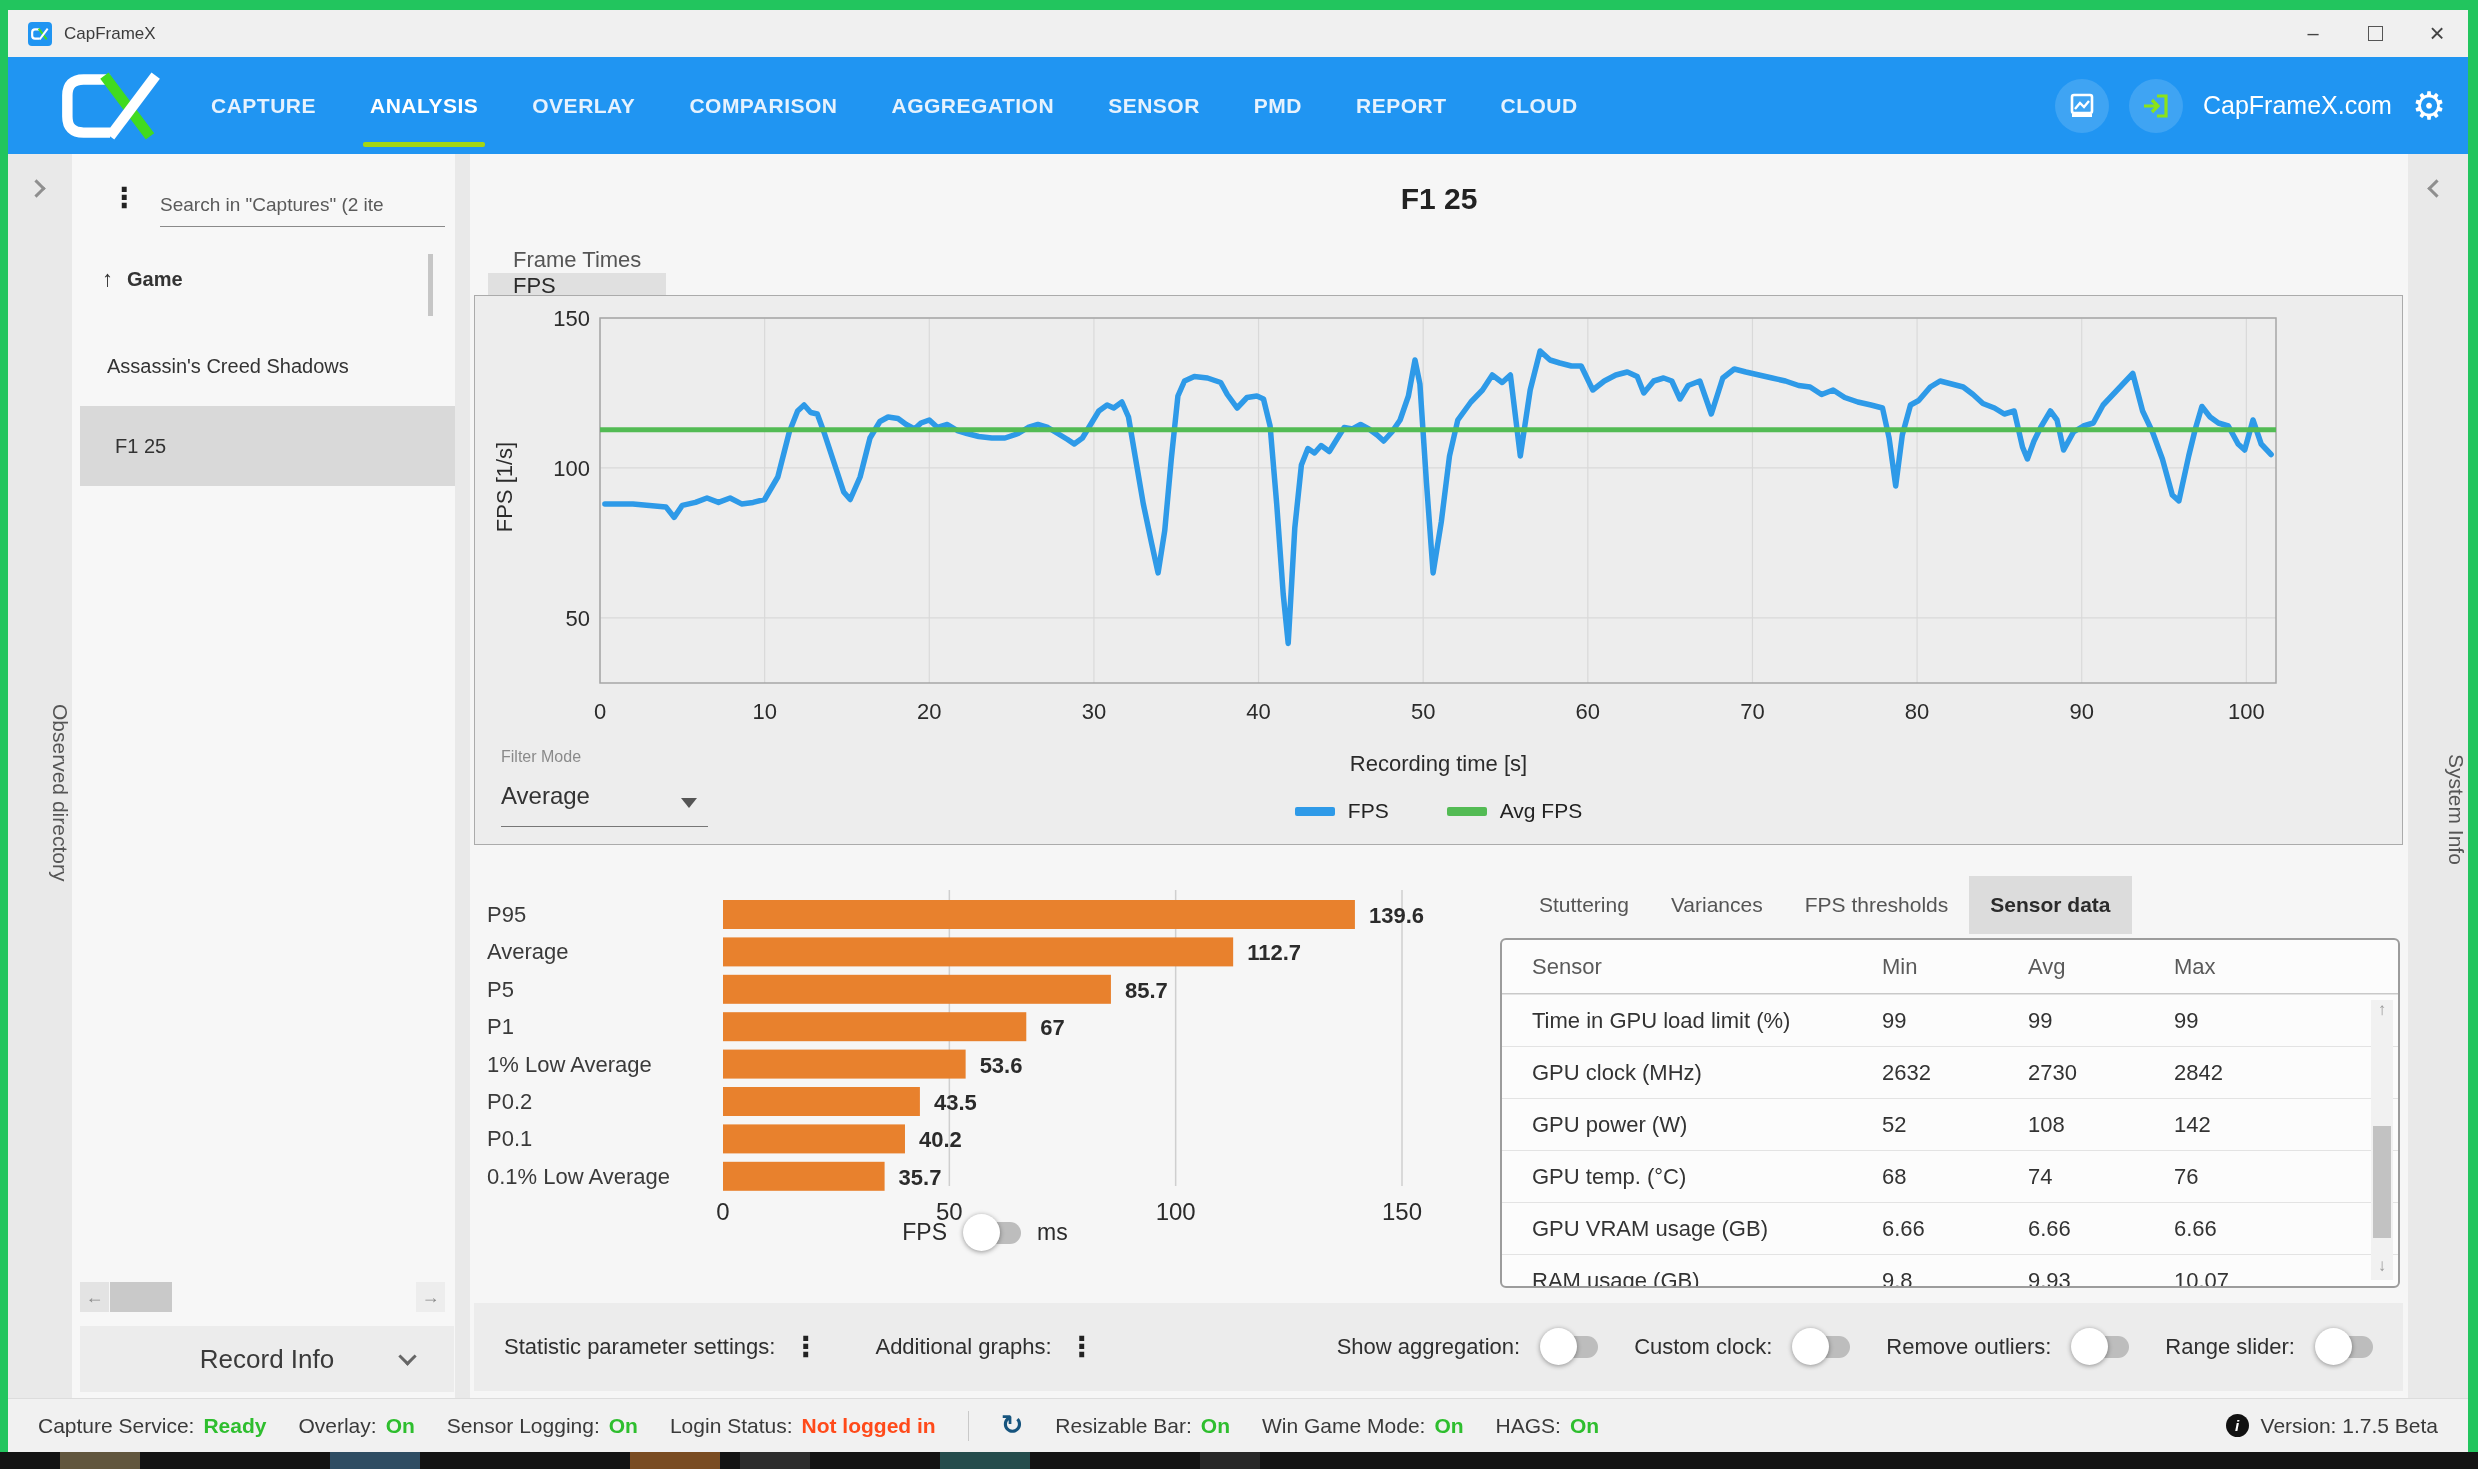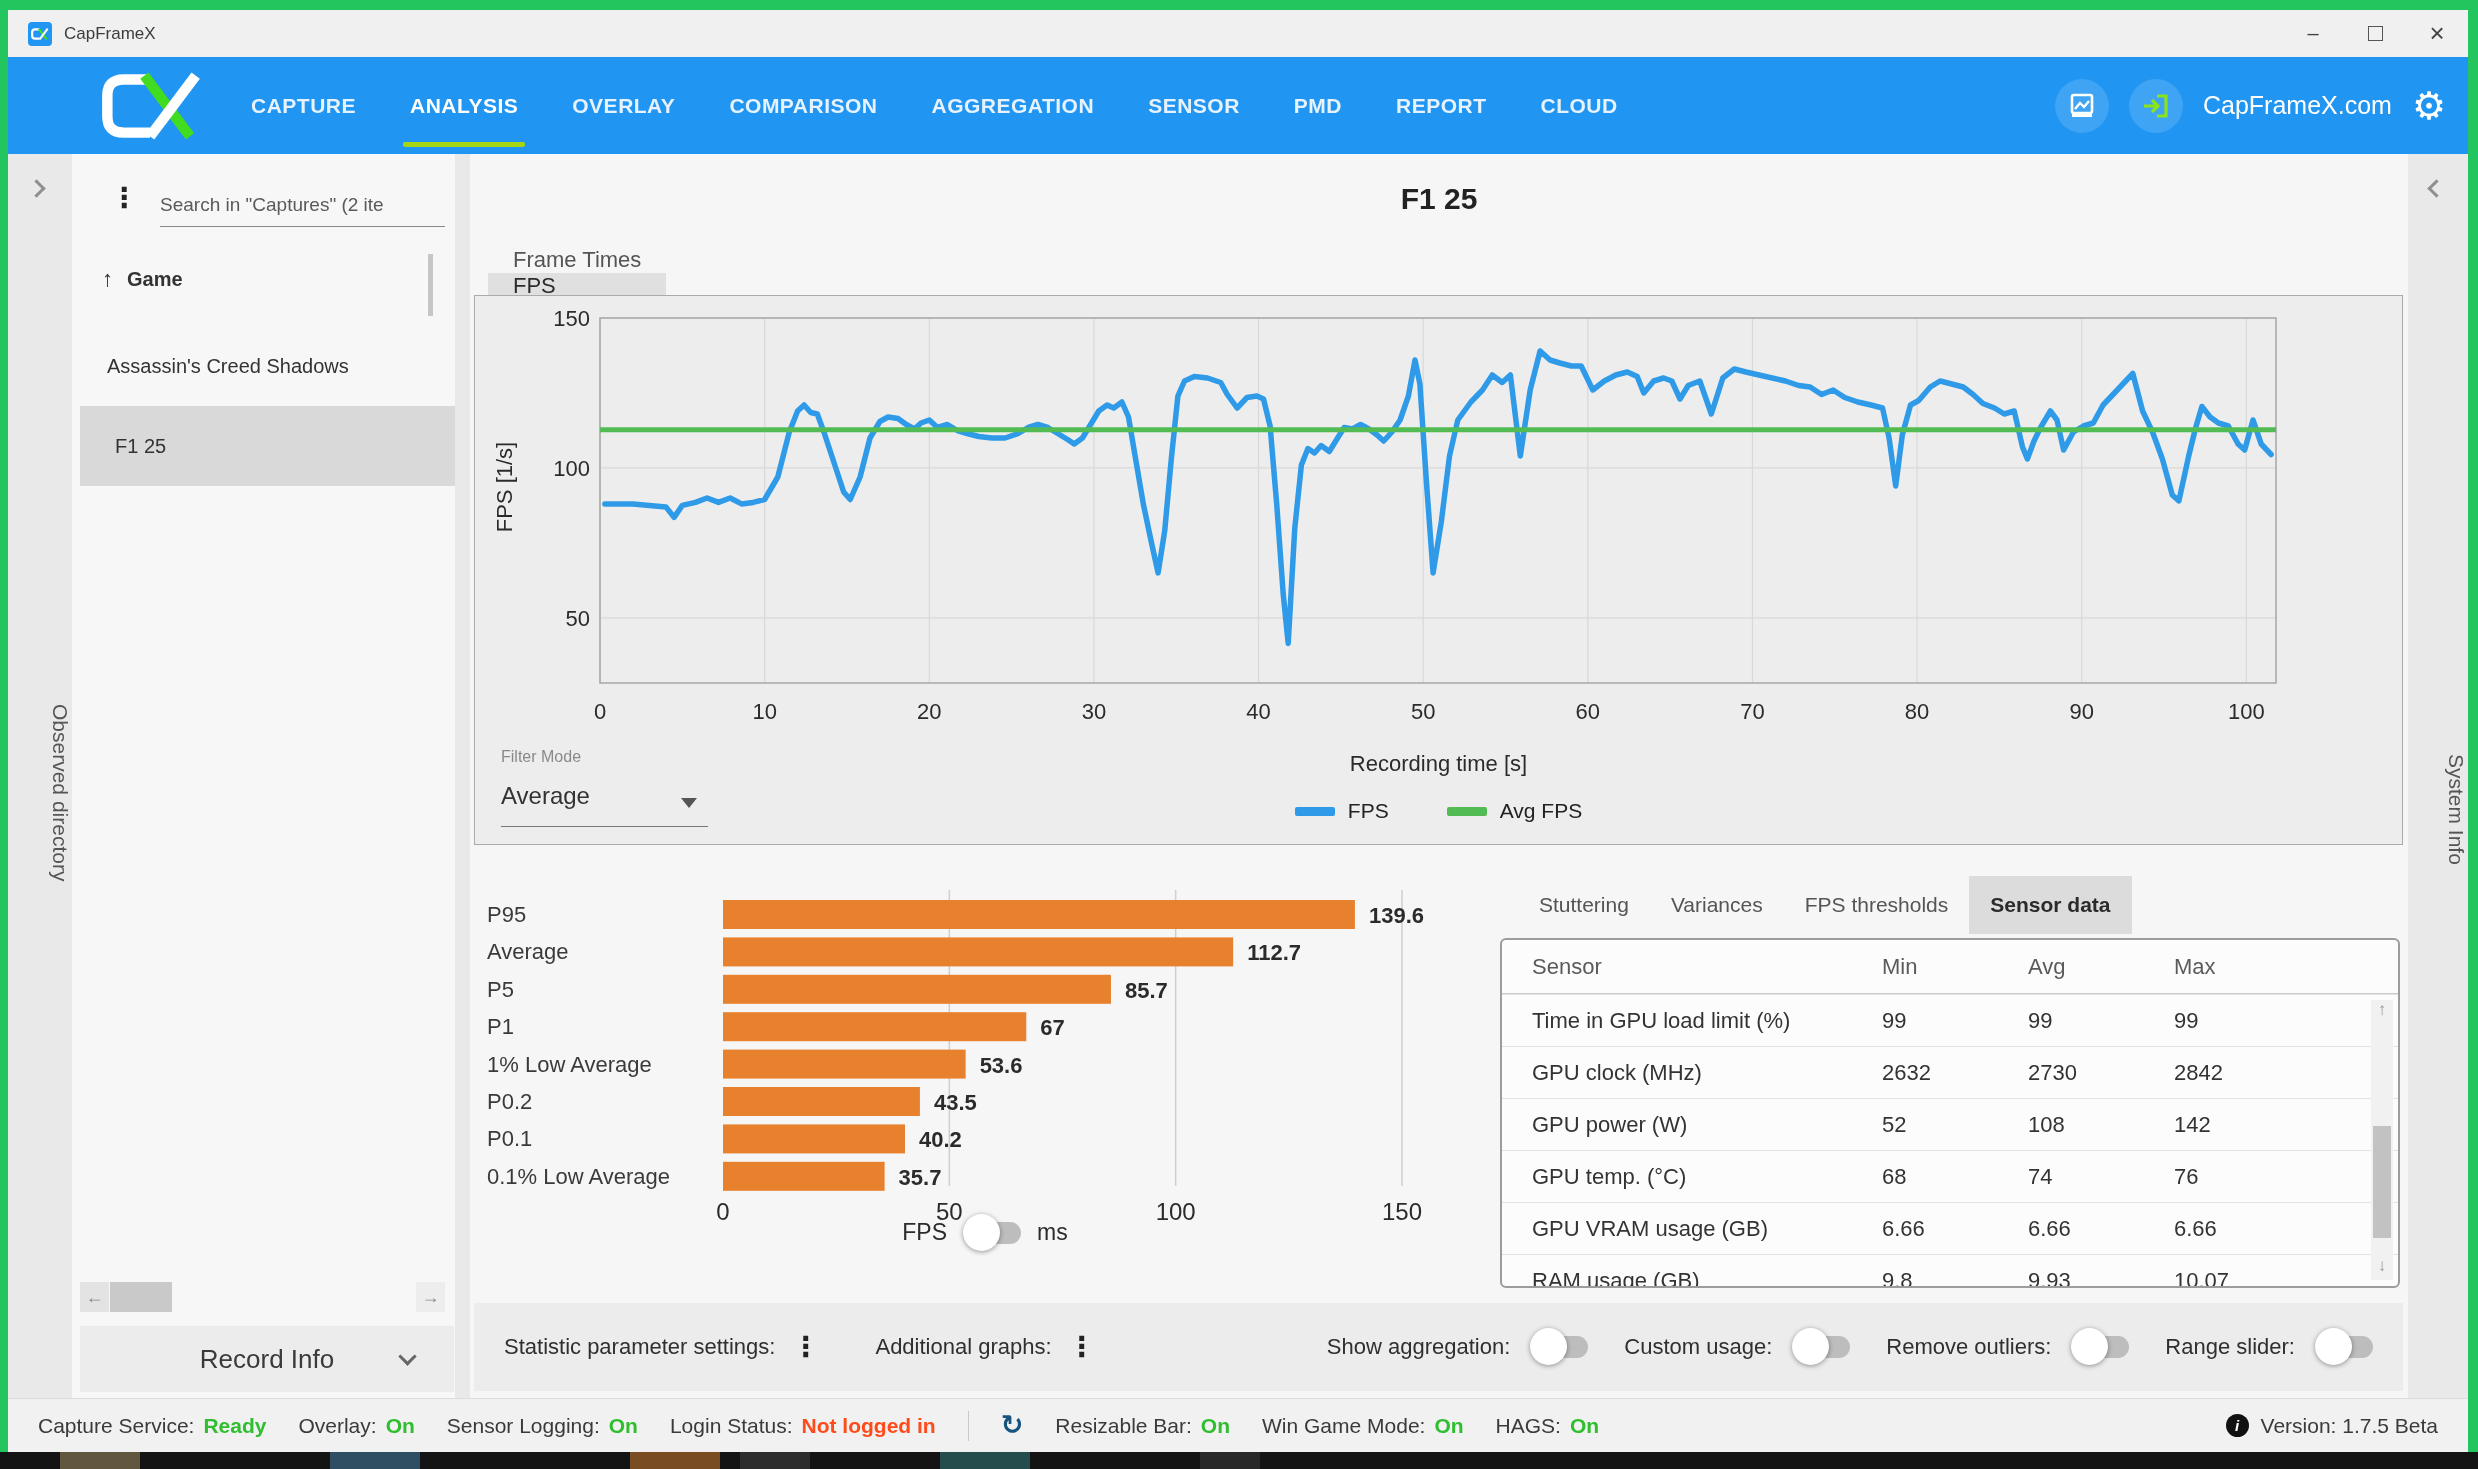--- a/index.html
+++ b/index.html
@@ -118,21 +118,21 @@
           </div>
         <div class="win-btn">
             <span class="max-glyph"></span>
           </div>
         <div class="win-btn" style="font-size:26px;">
             <span>×</span>
           </div>
       </div>
     </div>
 
-    <div class="navbar" id="navbar" style="background: rgb(32, 149, 242); padding-left: 40px;">
+    <div class="navbar" id="navbar" style="background: rgb(32, 149, 242);">
       <svg class="logo-svg" width="116" height="76" viewBox="0 0 120 80">
         <path d="M58 12 H30 Q13 12 13 29 V51 Q13 68 30 68 H58" fill="none" stroke="#ffffff" stroke-width="11"></path>
         <path d="M52 8 L100 72" fill="none" stroke="#41DB1F" stroke-width="11"></path>
         <path d="M106 8 L58 72" fill="none" stroke="#ffffff" stroke-width="11"></path>
       </svg>
       <div class="nav-tabs" id="nav-tabs">
           <div class="nav-tab">CAPTURE</div>
           <div class="nav-tab active">ANALYSIS<div class="nav-underline" style="background: rgb(165, 214, 19);"></div></div>
           <div class="nav-tab">OVERLAY</div>
           <div class="nav-tab">COMPARISON</div>
@@ -366,21 +366,21 @@
           <span class="kebab">⋮</span>
           <div class="toggle-group" id="toggle-group">
               <div class="toggle-pair">
                 <span>Show aggregation:</span>
                 <span class="switch">
                   <span class="track"></span>
                   <span class="knob"></span>
                 </span>
               </div>
               <div class="toggle-pair">
-                <span>Custom usage:</span>
+                <span>Custom clock:</span>
                 <span class="switch">
                   <span class="track"></span>
                   <span class="knob"></span>
                 </span>
               </div>
               <div class="toggle-pair">
                 <span>Remove outliers:</span>
                 <span class="switch">
                   <span class="track"></span>
                   <span class="knob"></span>

